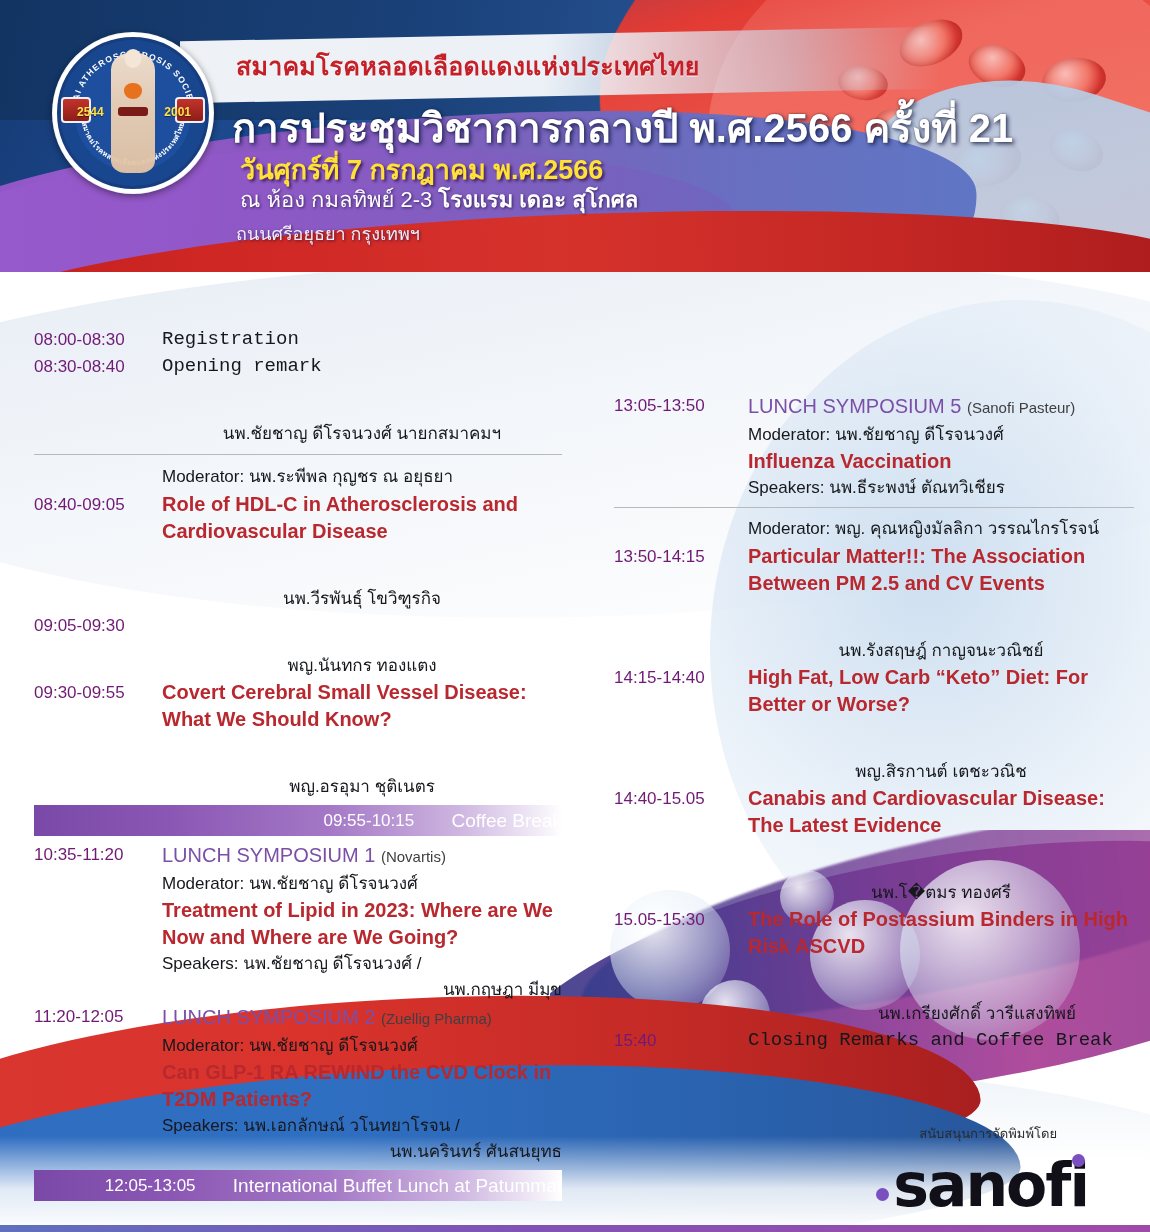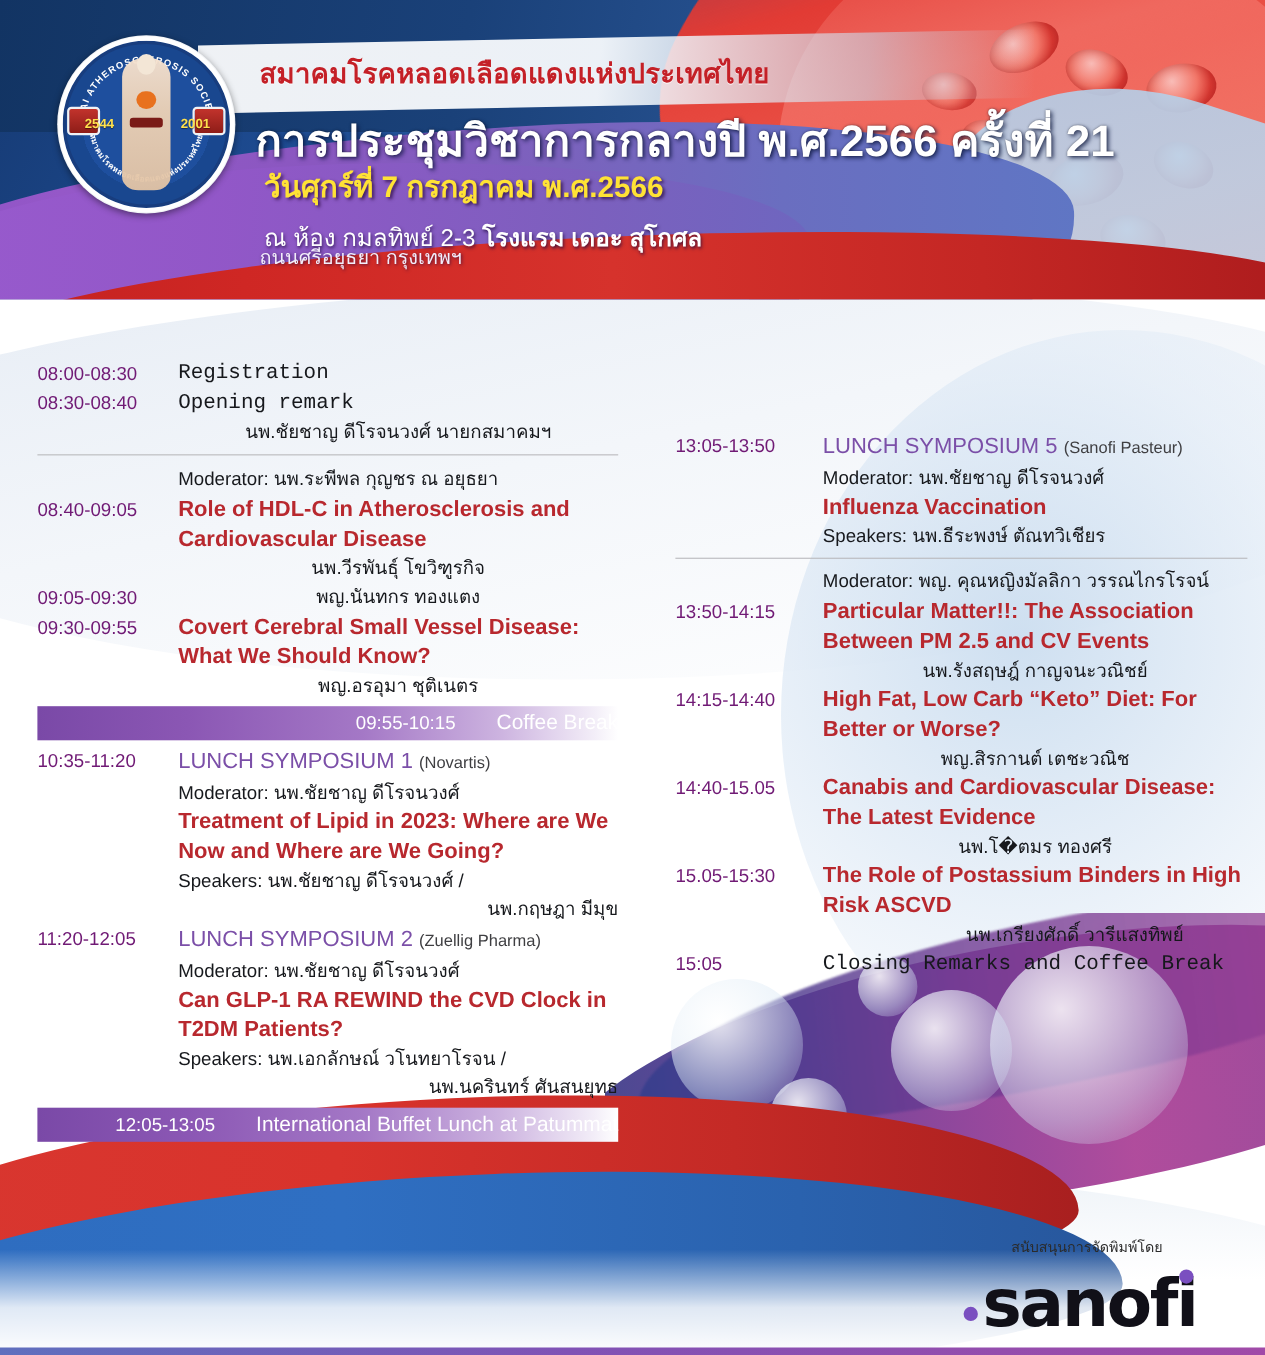--- a/index.html
+++ b/index.html
@@ -64,21 +64,21 @@
   .emb{position:absolute;top:60px;width:26px;height:22px;border-radius:4px;
      background:linear-gradient(180deg,#c2332c,#8e1d18);border:2px solid #f0f2f5;}
   .emb.l{left:4px;} .emb.r{right:4px;}
 
   .hdr-assoc{position:absolute;left:236px;top:46px;font-size:25px;font-weight:bold;color:#c42027;
      letter-spacing:.2px;white-space:nowrap;text-shadow:0 1px 0 rgba(255,255,255,.8);}
   .hdr-main{position:absolute;left:232px;top:96px;font-size:40px;font-weight:bold;color:#ffffff;
      white-space:nowrap;text-shadow:2px 2px 4px rgba(10,20,60,.75),0 0 2px rgba(0,0,0,.5);}
   .hdr-date{position:absolute;left:240px;top:148px;font-size:27px;font-weight:bold;color:#ffe235;
      white-space:nowrap;text-shadow:2px 2px 3px rgba(40,10,60,.75);}
-  .hdr-venue{position:absolute;left:240px;top:199px;font-size:22px;color:#ffffff;white-space:nowrap;
+  .hdr-venue{position:absolute;left:240px;top:182px;font-size:22px;color:#ffffff;white-space:nowrap;
      text-shadow:1px 1px 3px rgba(30,10,60,.75);}
   .hdr-venue b{font-weight:bold;}
   .hdr-addr{position:absolute;left:236px;top:219px;font-size:18px;color:#f2edfa;white-space:nowrap;
      text-shadow:1px 1px 3px rgba(30,10,60,.7);}
 
   
   .bg-lightsweep{position:absolute;left:-200px;top:258px;width:1500px;height:360px;
      background:linear-gradient(170deg,#e7edf5 0%,#f3f6fa 45%,#ffffff 100%);
      border-radius:50% 50% 46% 54% / 40% 44% 56% 60%;transform:rotate(-2deg);z-index:0;}
   .bg-rightglow{position:absolute;right:-180px;top:300px;width:620px;height:700px;
@@ -114,21 +114,21 @@
 
   .row{display:flex;align-items:flex-start;}
   .time{flex:0 0 128px;font-size:17px;color:#701a75;line-height:27px;white-space:nowrap;}
   .col-right .time{flex:0 0 134px;}
   .item{flex:1;min-width:0;}
   .plain{font-size:19px;color:#16181c;line-height:27px;font-family:Liberation Mono, monospace;}
   .topic{font-size:20px;color:#b8282e;font-weight:bold;line-height:27px;}
   .sym{font-size:20px;color:#7b4fa8;line-height:28px;}
   .sym .sponsor{font-size:15px;color:#3f3f42;font-weight:normal;}
   .meta{font-size:17px;color:#16181c;line-height:26px;}
-  .speaker{font-size:17px;color:#16181c;line-height:26px;text-align:center;}
+  .speaker{font-size:17px;color:#16181c;line-height:26px;text-align:center;margin-top:41px;}
   .speaker.right{text-align:right;padding-right:58px;}
   .spk-line{font-size:17px;color:#16181c;line-height:26px;}
   .spk-line .indent{display:block;text-align:right;padding-left:40px;}
   .divider{height:1px;background:#b9b9bc;margin:7px 0 9px 0;}
   .divider.r{margin:6px 0 8px 0;}
 
   .band{display:flex;align-items:center;height:31px;
      background:linear-gradient(90deg,#7c4aa9 0%,#8a56b4 30%,#a druhé 0%);}
   .band{background:linear-gradient(90deg,#7a49a7 0%,#8b57b4 26%,#a478c6 56%,#cdb4e0 80%,#f3eef8 96%,#ffffff 100%);justify-content:flex-end;}
   .band .btime{flex:0 0 128px;padding-left:6px;font-size:17px;color:#ffffff;}
@@ -356,21 +356,21 @@
 
       <div class="row">
         <div class="time">15.05-15:30</div>
         <div class="item">
           <div class="topic">The Role of Postassium Binders in High Risk ASCVD</div>
           <div class="speaker right">นพ.เกรียงศักดิ์ วารีแสงทิพย์</div>
         </div>
       </div>
 
       <div class="row">
-        <div class="time">15:05</div>
+        <div class="time">15:40</div>
         <div class="item">
             <div class="plain">Closing Remarks and Coffee Break</div>
           </div>
       </div>
     </div>
   </div>
 
   <div class="credit">สนับสนุนการจัดพิมพ์โดย</div>
   <div class="sanofi">
     <div class="sanofi-wrap">

